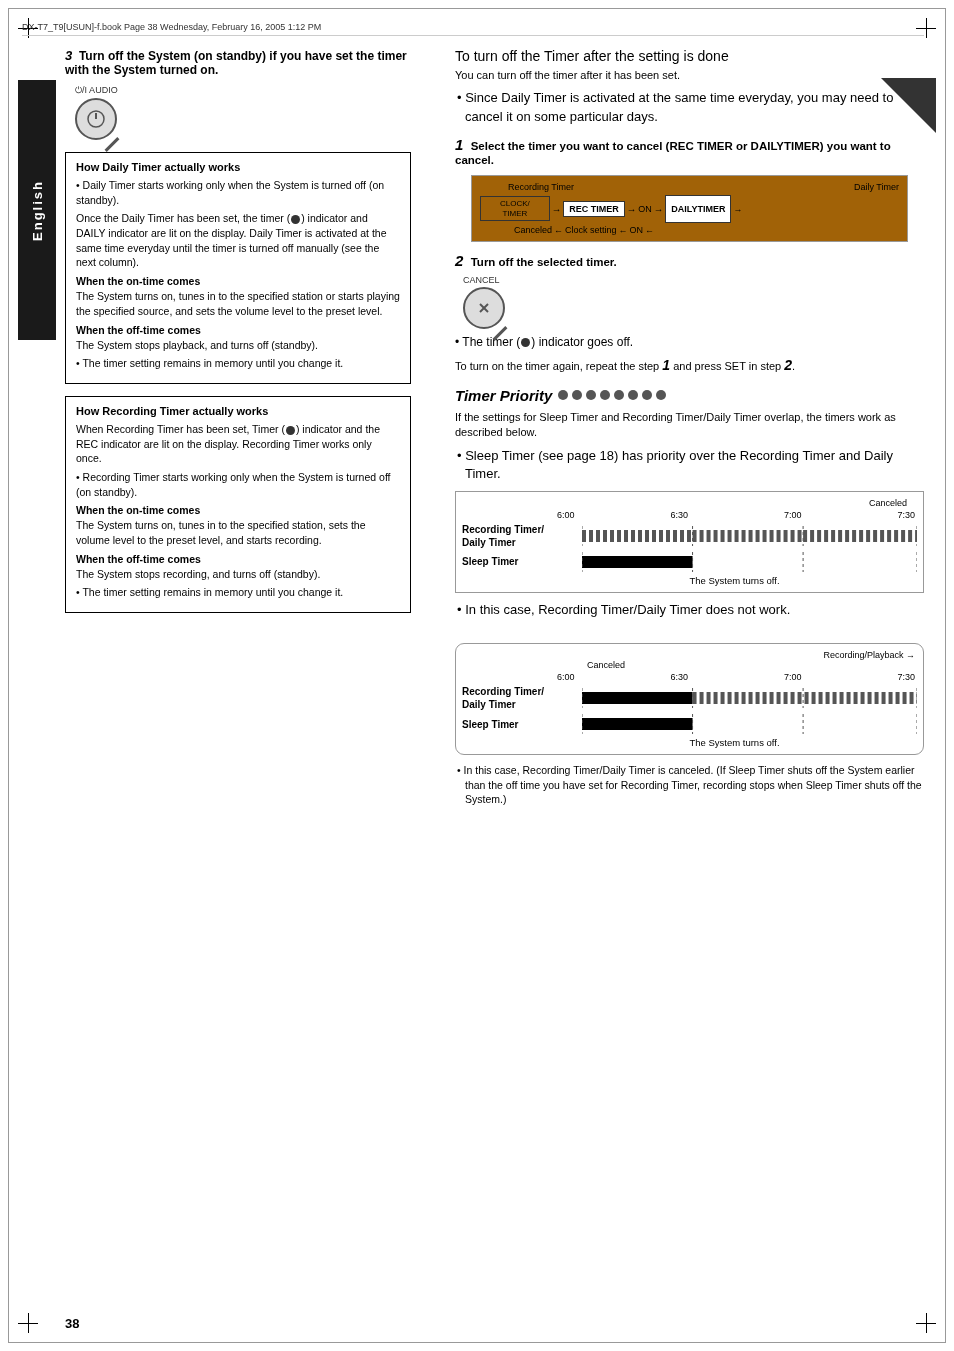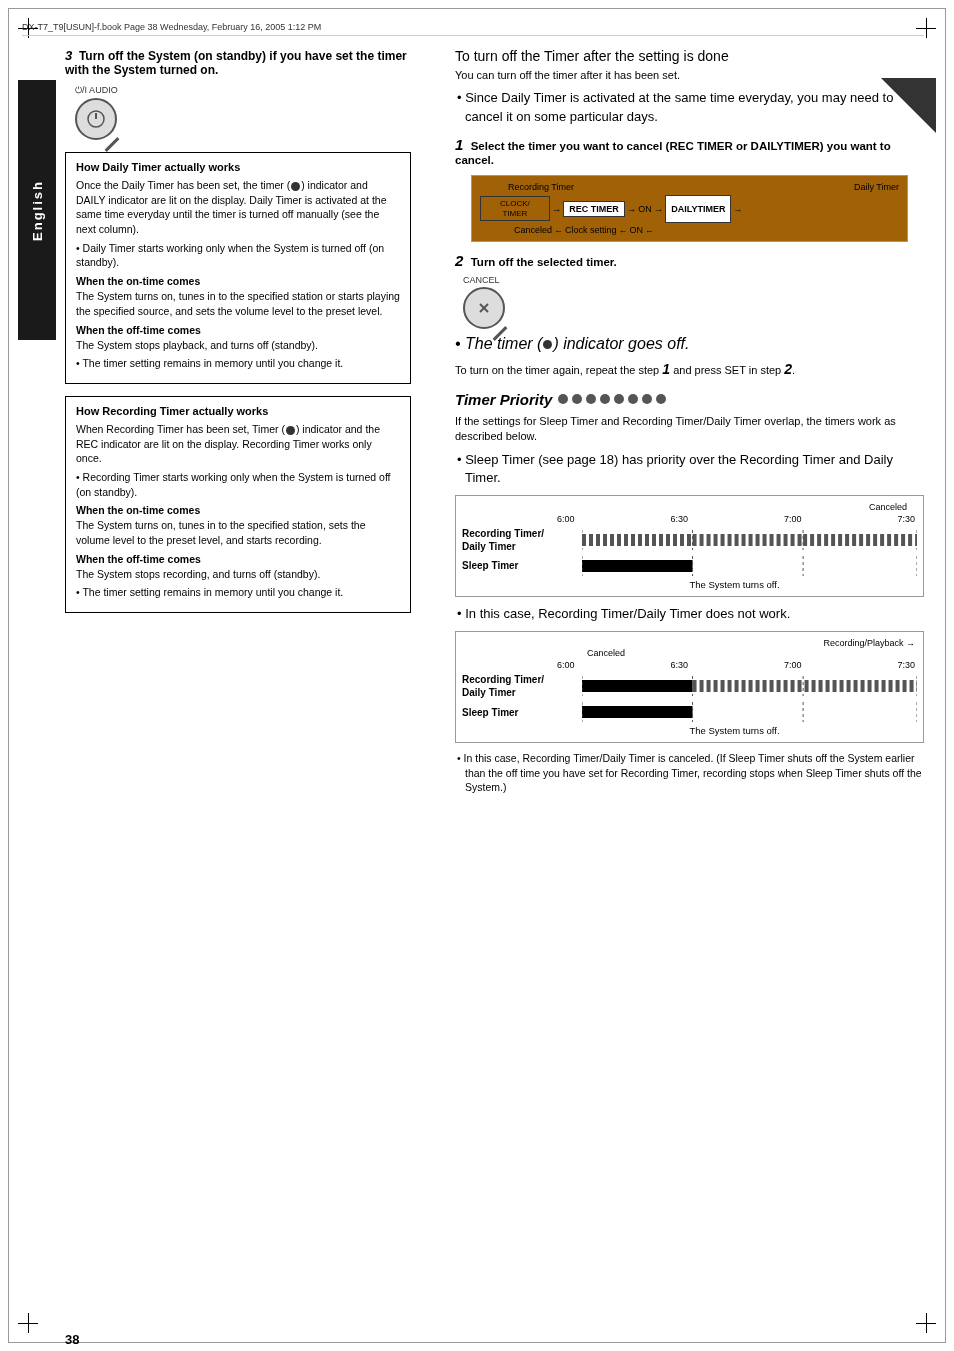--- a/index.html
+++ b/index.html
@@ -248,21 +248,21 @@
     .timeline-footer {
       font-size: 9.5px;
       text-align: center;
       margin-top: 2px;
       padding-left: 90px;
     }
 
     
     .page-num {
       position: absolute;
-      bottom: 4px;
+      bottom: 20px;
       left: 65px;
       font-size: 13px;
       font-weight: bold;
     }
 
     
     .cancel-btn-area {
       margin: 6px 0 6px 8px;
     }
 
@@ -323,22 +323,22 @@
           <svg width="20" height="20" viewBox="0 0 20 20">
             <circle cx="10" cy="10" r="8" fill="none" stroke="#555" stroke-width="1.5"></circle>
             <line x1="10" y1="4" x2="10" y2="10" stroke="#555" stroke-width="2"></line>
           </svg>
         </div>
       </div>
     </div>
 
     <div class="info-box">
       <div class="info-box-title">How Daily Timer actually works</div>
+      <p>• Daily Timer starts working only when the System is turned off (on standby).</p>
       <p>Once the Daily Timer has been set, the timer (<span class="ind-circle"></span>) indicator and DAILY indicator are lit on the display. Daily Timer is activated at the same time everyday until the timer is turned off manually (see the next column).</p>
-      <p>• Daily Timer starts working only when the System is turned off (on standby).</p>
       <div class="sub-heading">When the on-time comes</div>
       <p>The System turns on, tunes in to the specified station or starts playing the specified source, and sets the volume level to the preset level.</p>
       <div class="sub-heading">When the off-time comes</div>
       <p>The System stops playback, and turns off (standby).</p>
       <p>• <span>The timer setting remains in memory until you change it.</span></p>
     </div>
 
     <div class="info-box">
       <div class="info-box-title">How Recording Timer actually works</div>
       <p>When Recording Timer has been set, Timer (<span class="ind-circle"></span>) indicator and the REC indicator are lit on the display. Recording Timer works only once.</p>
@@ -397,21 +397,21 @@
 
       <div class="cancel-btn-area">
         <div class="button-label-small">CANCEL</div>
         <div class="button-circle">
           <svg width="16" height="16" viewBox="0 0 16 16">
             <line x1="4" y1="4" x2="12" y2="12" stroke="#555" stroke-width="2"></line>
             <line x1="12" y1="4" x2="4" y2="12" stroke="#555" stroke-width="2"></line>
           </svg>
         </div>
       </div>
-      <p style="font-size:16px; margin-top:4px;font-style:italic;">• The timer (<span class="ind-circle"></span>) indicator goes off.</p>
+      <p style="font-size:12px; margin-top:4px;">• The timer (<span class="ind-circle"></span>) indicator goes off.</p>
     </div>
 
     <p style="font-size:11px; margin-bottom:10px;">
       <span>To turn on the timer again, repeat the step</span>
       <span style="font-size:14px; font-weight:bold; font-style:italic;">1</span>
       <span>and press SET in step</span>
       <span style="font-size:14px; font-weight:bold; font-style:italic;">2</span><span>.</span>
     </p>
 
     <div class="timer-priority-heading">
@@ -473,21 +473,21 @@
             <line x1="100%" y1="0" x2="100%" y2="20" stroke="#555" stroke-width="1" stroke-dasharray="3,3"></line>
           </svg>
         </div>
       </div>
       <div class="timeline-footer">
         <span>The System turns off.</span>
       </div>
     </div>
     <p class="bullet-text">• <span>In this case, Recording Timer/Daily Timer does not work.</span></p>
 
-    <div class="timeline-chart" style="margin-top:8px;">
+    <div class="timeline-chart" style="margin-top:24px;border-radius:9px;">
 
       <div style="display:flex; justify-content:flex-end; font-size:9px; margin-bottom:0; padding-right:2px;">
         <span>Recording/Playback →</span>
       </div>
       <div style="display:flex; justify-content:flex-start; font-size:9px; margin-bottom:2px; padding-left:95px; padding-right:2px;">
         <span style="margin-left:30px;">Canceled</span>
       </div>
 
       <div style="display:flex; padding-left:95px; font-size:9px; justify-content:space-between; padding-right:2px;">
         <span>6:00</span>

